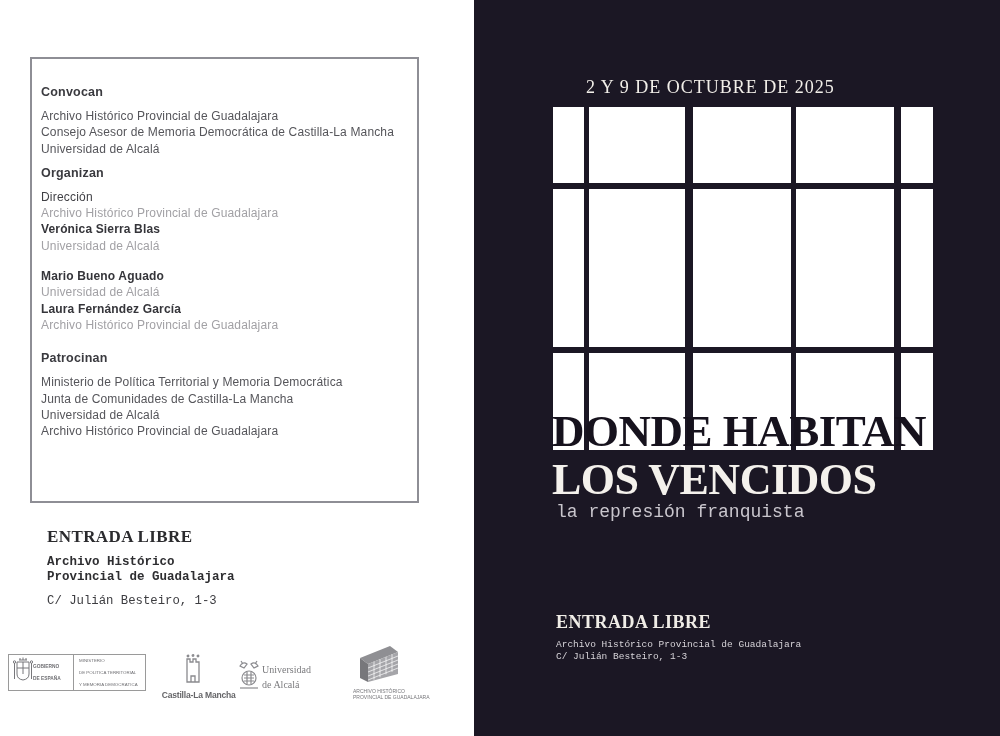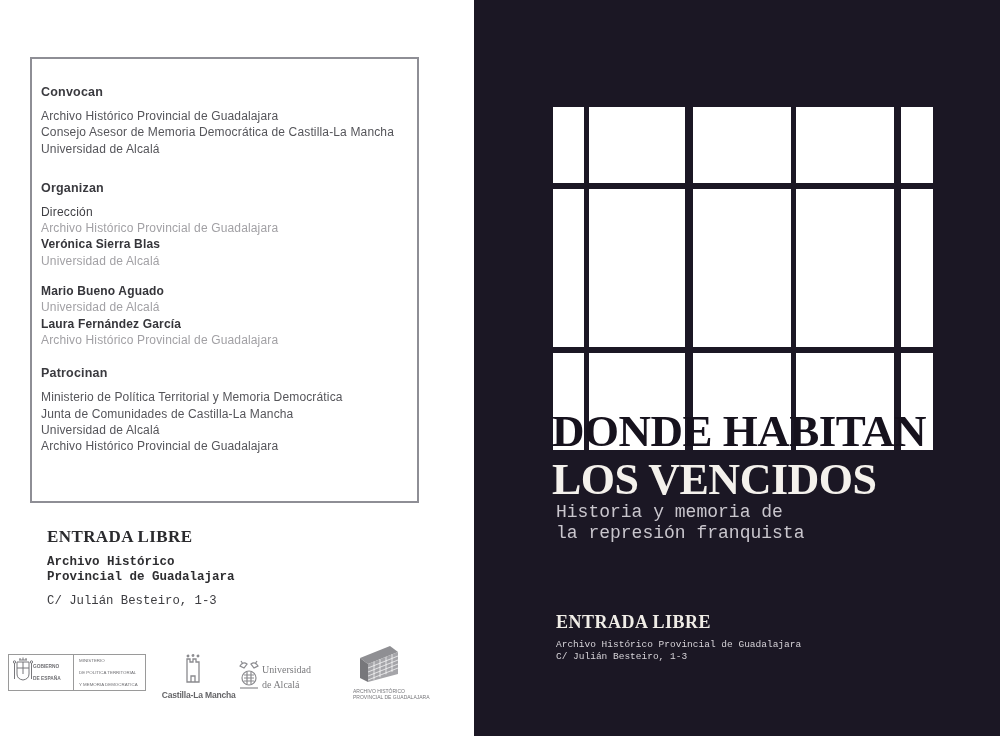--- a/index.html
+++ b/index.html
@@ -9,21 +9,21 @@
   
   .left-page{position:absolute;left:0;top:0;width:474px;height:736px;background:#ffffff;
              border-right:1px solid #c9c9c9;}
   .credits-box{position:absolute;left:30px;top:57px;width:389px;height:446px;
                border:2px solid #8e8e95;box-sizing:border-box;padding:25px 10px 0 9px;}
   .sec-head{font-size:12.5px;font-weight:700;color:#3a3a3f;line-height:16px;letter-spacing:.2px;}
   .sub-head{font-size:12px;font-weight:400;color:#3f3f44;line-height:16.3px;letter-spacing:.2px;}
   .body-line{font-size:12px;color:#55555a;line-height:16.3px;letter-spacing:.15px;}
   .name-line{font-size:12px;font-weight:700;color:#35353a;line-height:16.3px;letter-spacing:.15px;}
   .muted-line{font-size:12px;color:#a2a1a5;line-height:16.3px;letter-spacing:.15px;}
-  .gap8{margin-top:8px;} .gap14{margin-top:14px;} .gap15{margin-top:23px;} .gap17{margin-top:17px;}
+  .gap8{margin-top:8px;} .gap14{margin-top:14px;} .gap15{margin-top:8px;} .gap17{margin-top:17px;}
 
   .entrada-left{position:absolute;left:47px;top:527px;}
   .entrada-left .el-title{font-family:"Liberation Serif",serif;font-weight:700;font-size:17px;
                           color:#2b2b2e;letter-spacing:.4px;}
   .entrada-left .el-arch{font-family:"Liberation Mono",monospace;font-weight:700;font-size:12.5px;
                          line-height:14.5px;color:#2e2e31;margin-top:8px;}
   .entrada-left .el-addr{font-family:"Liberation Mono",monospace;font-size:12.3px;color:#3c3c40;margin-top:10px;}
 
   
   .logos{position:absolute;left:0;top:640px;width:474px;height:70px;}
@@ -199,20 +199,21 @@
         <div class="ahp-text">
           <div>ARCHIVO HISTÓRICO</div>
           <div>PROVINCIAL DE GUADALAJARA</div>
         </div>
       </div>
     </div>
   </section>
 
   <section class="right-page">
 
+    <div class="poster-date">2 Y 9 DE OCTUBRE DE 2025</div>
 
     <div>
 
       <div class="pane" style="left:79px;top:107px;width:31px;height:76px;"></div>
       <div class="pane" style="left:115px;top:107px;width:96px;height:76px;"></div>
       <div class="pane" style="left:219px;top:107px;width:98px;height:76px;"></div>
       <div class="pane" style="left:322px;top:107px;width:98px;height:76px;"></div>
       <div class="pane" style="left:427px;top:107px;width:32px;height:76px;"></div>
 
       <div class="pane" style="left:79px;top:189px;width:31px;height:158px;"></div>
@@ -225,21 +226,20 @@
       <div class="pane" style="left:115px;top:353px;width:96px;height:97px;"></div>
       <div class="pane" style="left:219px;top:353px;width:98px;height:97px;"></div>
       <div class="pane" style="left:322px;top:353px;width:98px;height:97px;"></div>
       <div class="pane" style="left:427px;top:353px;width:32px;height:97px;"></div>
     </div>
 
     <div class="title-dark">DONDE HABITAN</div>
     <div class="title-light">LOS VENCIDOS</div>
 
     <div class="poster-sub">
-      <div>Historia y memoria de</div>
       <div>la represión franquista</div>
     </div>
 
     <div class="poster-entrada">ENTRADA LIBRE</div>
 
     <div class="poster-addr">
       <div>Archivo Histórico Provincial de Guadalajara</div>
       <div>C/ Julián Besteiro, 1-3</div>
     </div>
   </section>

